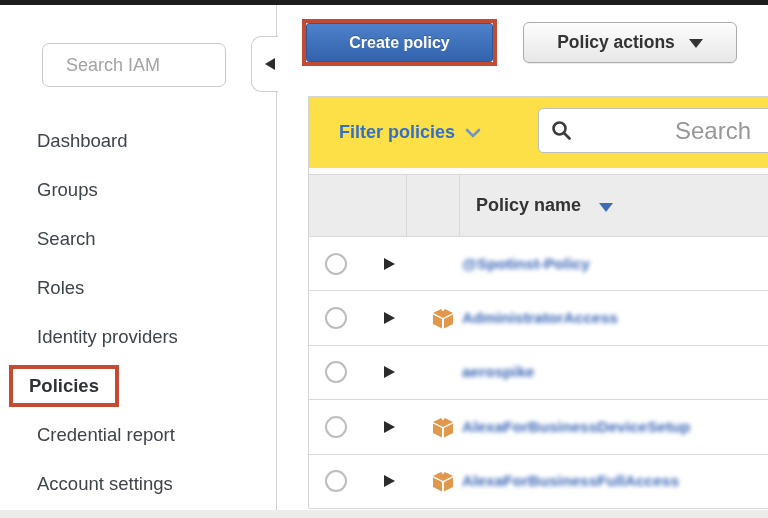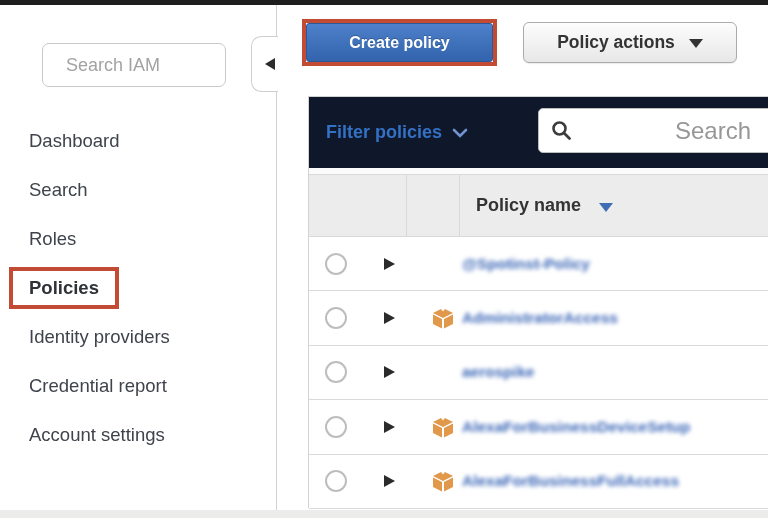--- a/index.html
+++ b/index.html
@@ -23,21 +23,21 @@
   .collapse-tab { position:absolute; left:251px; top:36px; width:27px; height:56px;
     background:#fff; border:1px solid #cfcfcf; border-right:none;
     border-radius:10px 0 0 10px; z-index:3; display:flex; align-items:center; justify-content:flex-end;
     padding-right:3px; cursor:pointer; }
   .tri-left { width:0; height:0; border-right:10px solid #2b2b2b;
     border-top:6px solid transparent; border-bottom:6px solid transparent; }
 
   .nav { position:absolute; left:0; top:111px; width:276px; }
   .nav-item { display:flex; align-items:center; height:49px; padding-left:29px;
     font-size:18.5px; color:#3f434b; cursor:pointer; }
-  .nav-label { display:inline-block; white-space:nowrap; }
+  .nav-label { display:inline-block; white-space:nowrap;margin-left:8px; }
   .nav-item.active .nav-label { font-weight:bold; color:#2f3338;
     border:4px solid #c44b33; padding:6px 16px; margin-left:-20px; }
 
   
   .create-annotation { position:absolute; left:302px; top:19px; width:195px; height:47px;
     border:4px solid #c44b33; background:transparent; z-index:2; }
   .btn-create { width:100%; height:100%; border:1px solid #2e5796; border-radius:3px;
     background:linear-gradient(#4e81cb, #3263ac); color:#fff; font-weight:bold;
     font-size:16px; font-family:"Liberation Sans", sans-serif;
     text-shadow:0 -1px 0 rgba(0,0,0,0.25); cursor:pointer; }
@@ -45,22 +45,22 @@
     border:1px solid #ababab; border-radius:6px; background:linear-gradient(#fdfdfd, #e7e7e7);
     color:#333; font-weight:bold; font-size:17.5px; font-family:"Liberation Sans", sans-serif;
     display:flex; align-items:center; justify-content:center; gap:14px; cursor:pointer;
     box-shadow:0 1px 1px rgba(0,0,0,0.08); }
   .tri-down-dark { width:0; height:0; border-top:9px solid #333;
     border-left:7px solid transparent; border-right:7px solid transparent; margin-top:2px; }
 
   
   .panel { position:absolute; left:308px; top:96px; width:462px; height:412px;
     border:1px solid #d3d3d3; border-bottom:none; background:#fff; }
-  .filter-bar { position:relative; height:71px; background:#0f172a;
-    display:flex; align-items:center; padding-left:17px; }
+  .filter-bar { position:relative; height:71px; background:#fde047;
+    display:flex; align-items:center; padding-left:30px; }
   .filter-link { display:flex; align-items:center; gap:10px; color:#3470c4;
     font-weight:bold; font-size:18px; cursor:pointer; text-decoration:none; }
   .panel-search { position:absolute; left:229px; top:11px; width:240px; height:45px;
     background:#fff; border:1px solid #bdbdbd; border-radius:5px;
     display:flex; align-items:center; padding-left:12px; gap:9px; }
   .panel-search input { border:none; outline:none; font-size:24px; width:170px;
     color:#444; font-family:Liberation Sans, sans-serif; background:transparent;text-align:right; }
   .panel-search input::placeholder { color:#979797; }
   .seam { height:6px; background:#fbfbfb; }
   .thead { height:63px; background:#ececec; border-top:1px solid #d9d9d9;
@@ -93,35 +93,38 @@
   <div class="top-strip"></div>
 
   <aside class="sidebar">
     <input class="iam-search" type="text" placeholder="Search IAM" style="">
     <nav class="nav">
 
         <div class="nav-item">
           <span class="nav-label">Dashboard</span>
         </div>
 
+        <div class="nav-item">
+          <span class="nav-label">Groups</span>
+        </div>
 
         <div class="nav-item">
           <span class="nav-label">Search</span>
         </div>
 
         <div class="nav-item">
           <span class="nav-label">Roles</span>
+        </div>
+
+        <div class="nav-item">
+          <span class="nav-label">Identity providers</span>
         </div>
 
         <div class="nav-item active">
           <span class="nav-label">Policies</span>
-        </div>
-
-        <div class="nav-item">
-          <span class="nav-label">Identity providers</span>
         </div>
 
         <div class="nav-item">
           <span class="nav-label">Credential report</span>
         </div>
 
         <div class="nav-item">
           <span class="nav-label">Account settings</span>
         </div>
       </nav>

